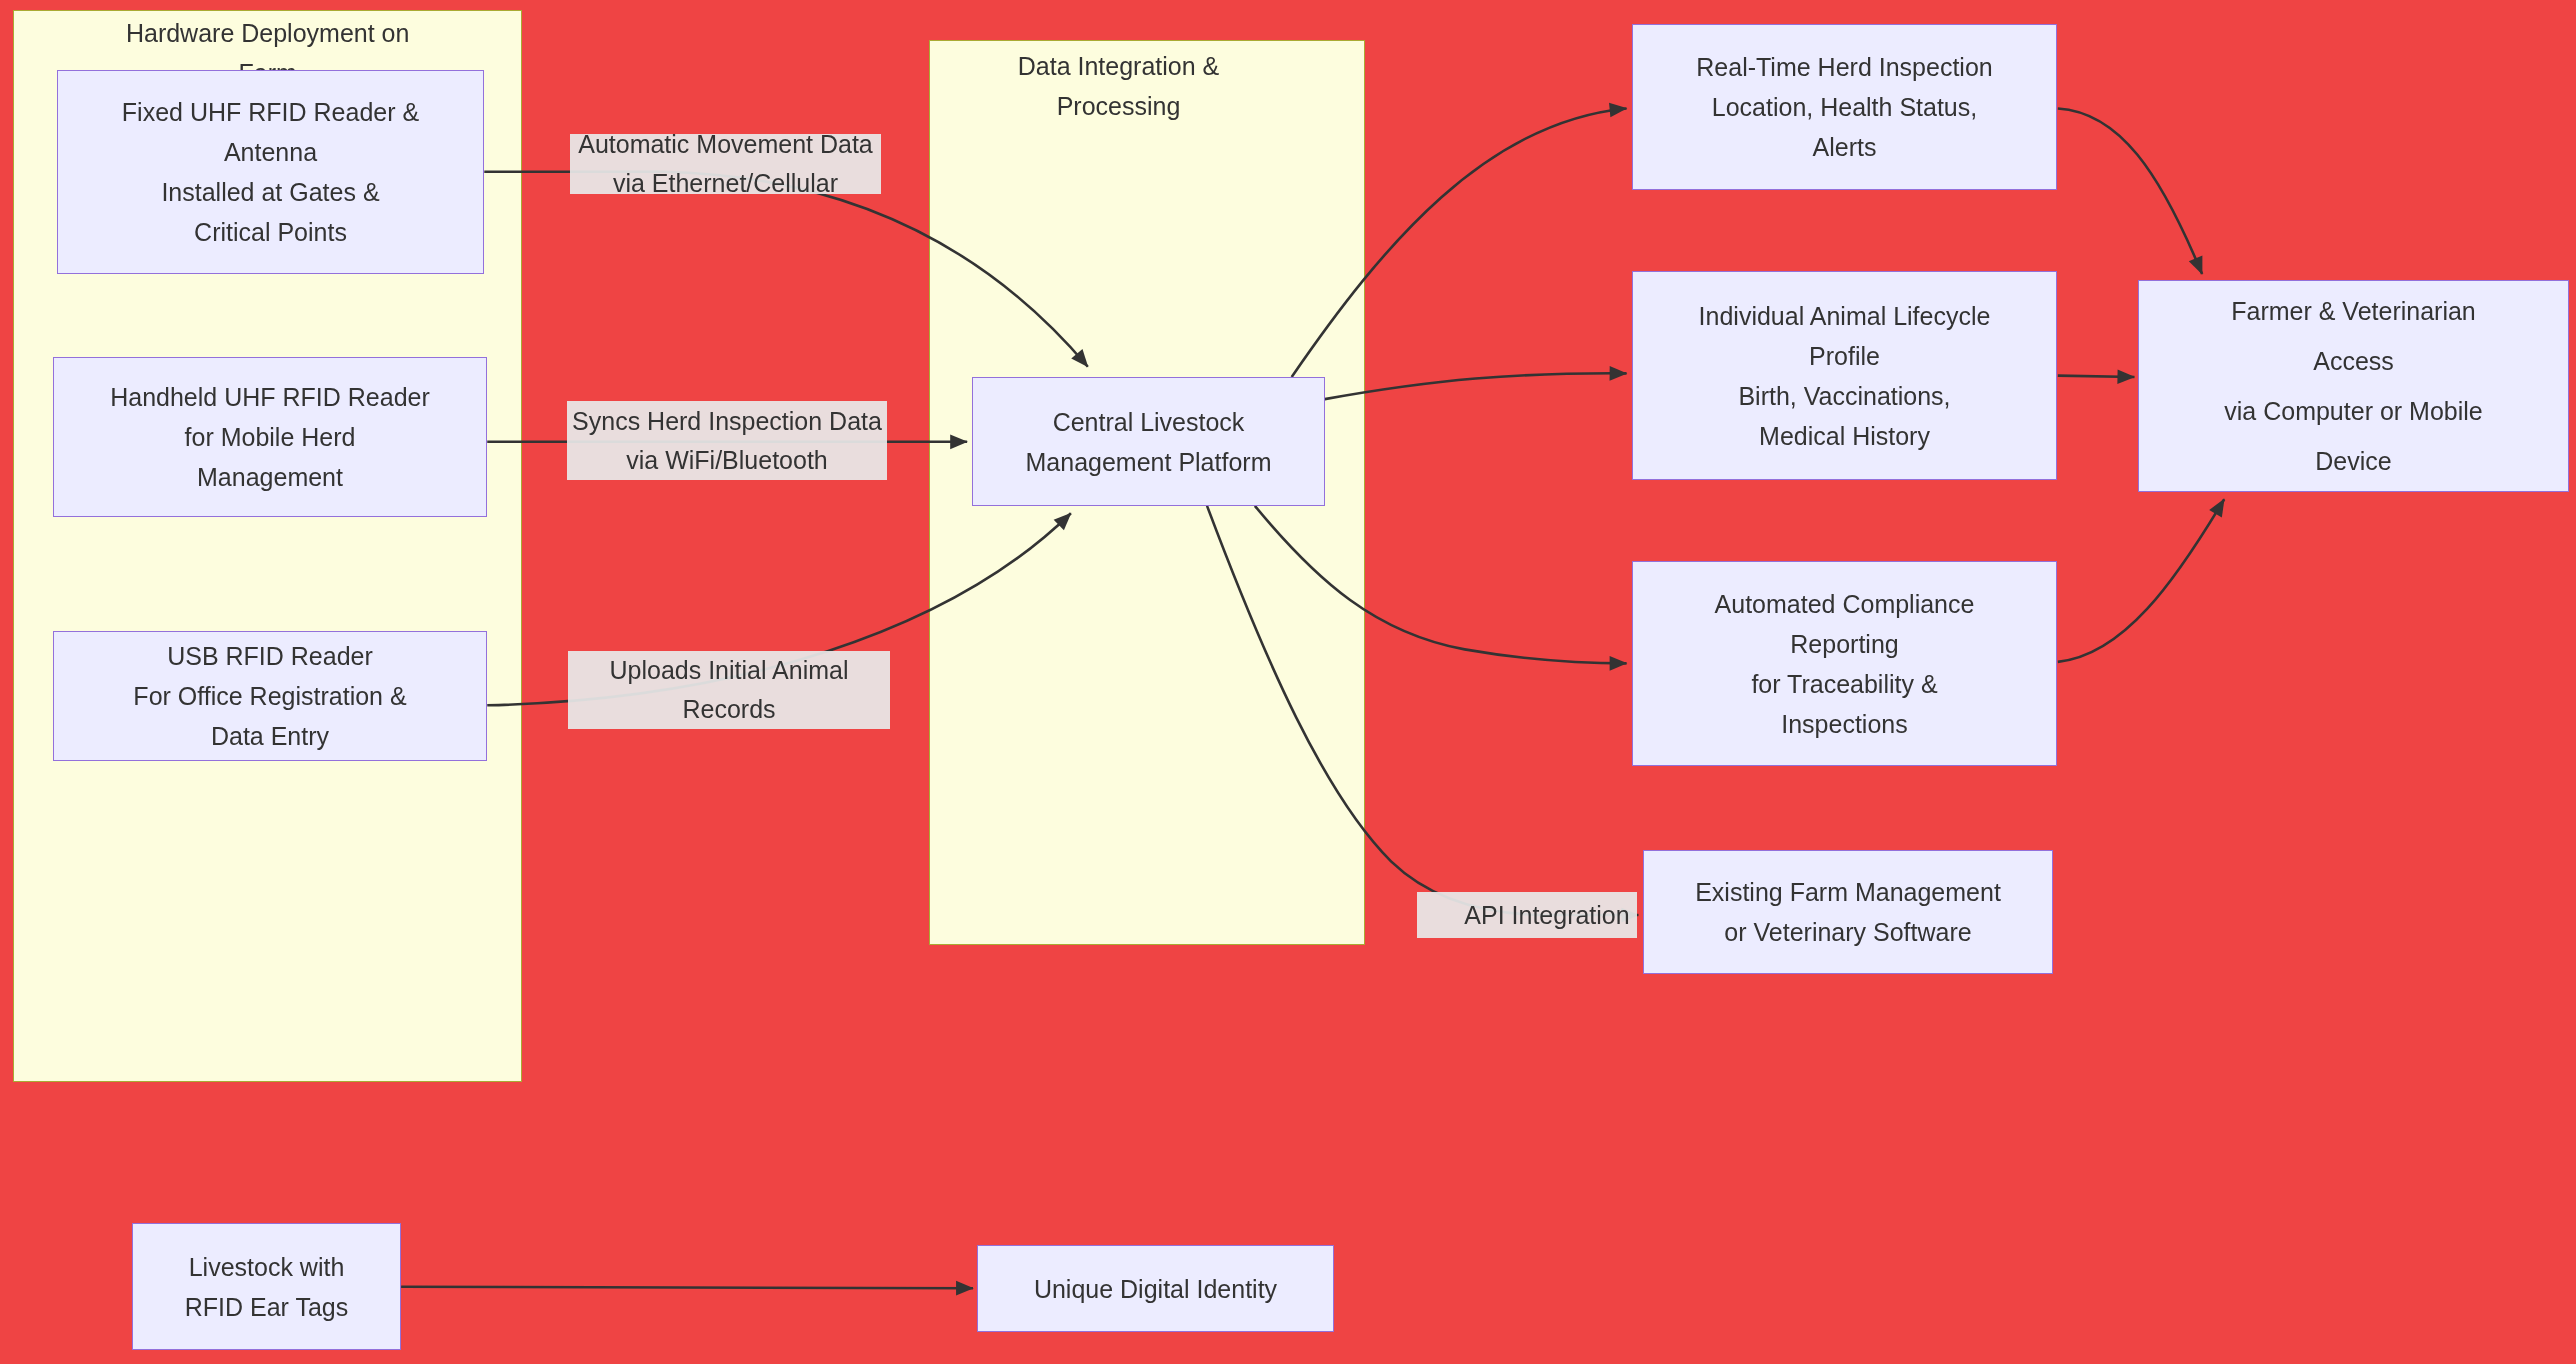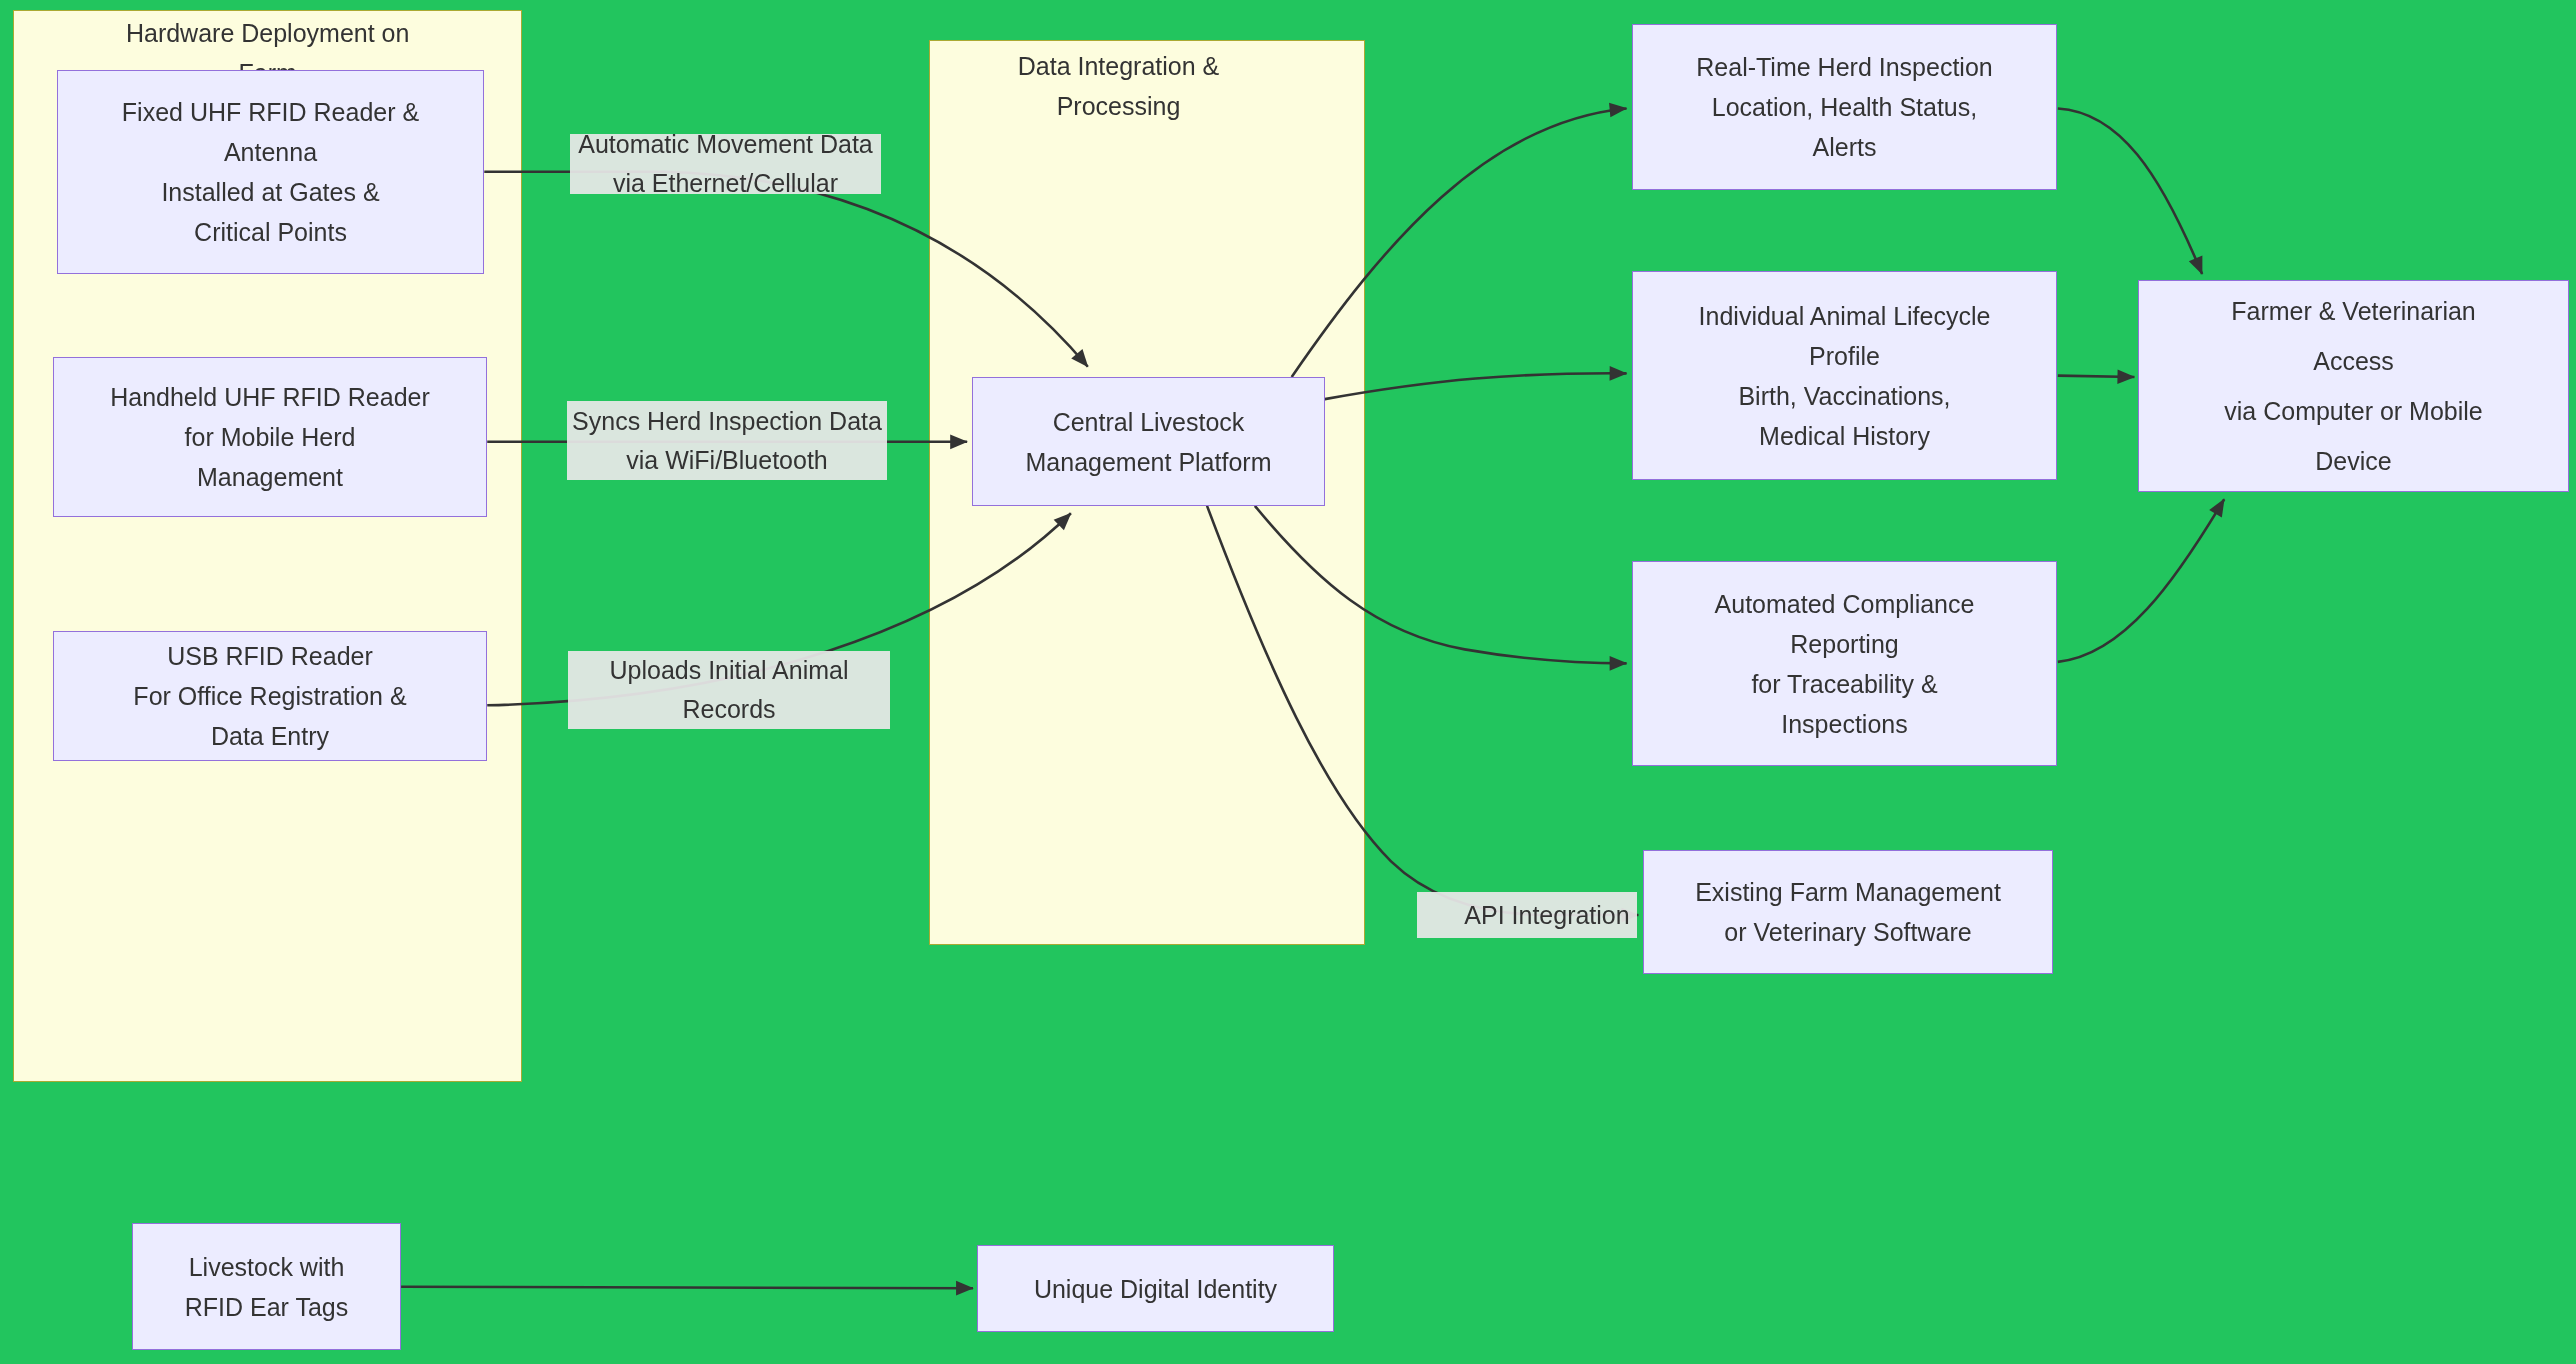--- a/index.html
+++ b/index.html
@@ -1,18 +1,18 @@
 <!DOCTYPE html>
 <html style="--node-fill: #ECECFF; --node-border: #9370DB; --cluster-fill: #fdfdde; --cluster-border: #aaaa33; --edge-color: #333333; --label-bg: #e8e8e8; --text-color: #333333; --background: #ffffff;font-size:11.8px"><head>
 <meta charset="utf-8">
 <style>
   html, body { margin:0; padding:0; background:#ffffff; }
   #canvas {
     position:relative; width:2576px; height:1365px; overflow:hidden;
-    background:#22c55e;
+    background:#ef4444;
     font-family:"Liberation Sans","DejaVu Sans",sans-serif;
     color:var(--text-color,#333333);
   }
   .cluster {
     position:absolute; z-index:1;
     background:var(--cluster-fill,#fdfdde);
     border:1.8px solid var(--cluster-border,#aaaa33);
     box-sizing:border-box;
   }
   .cluster-title {

